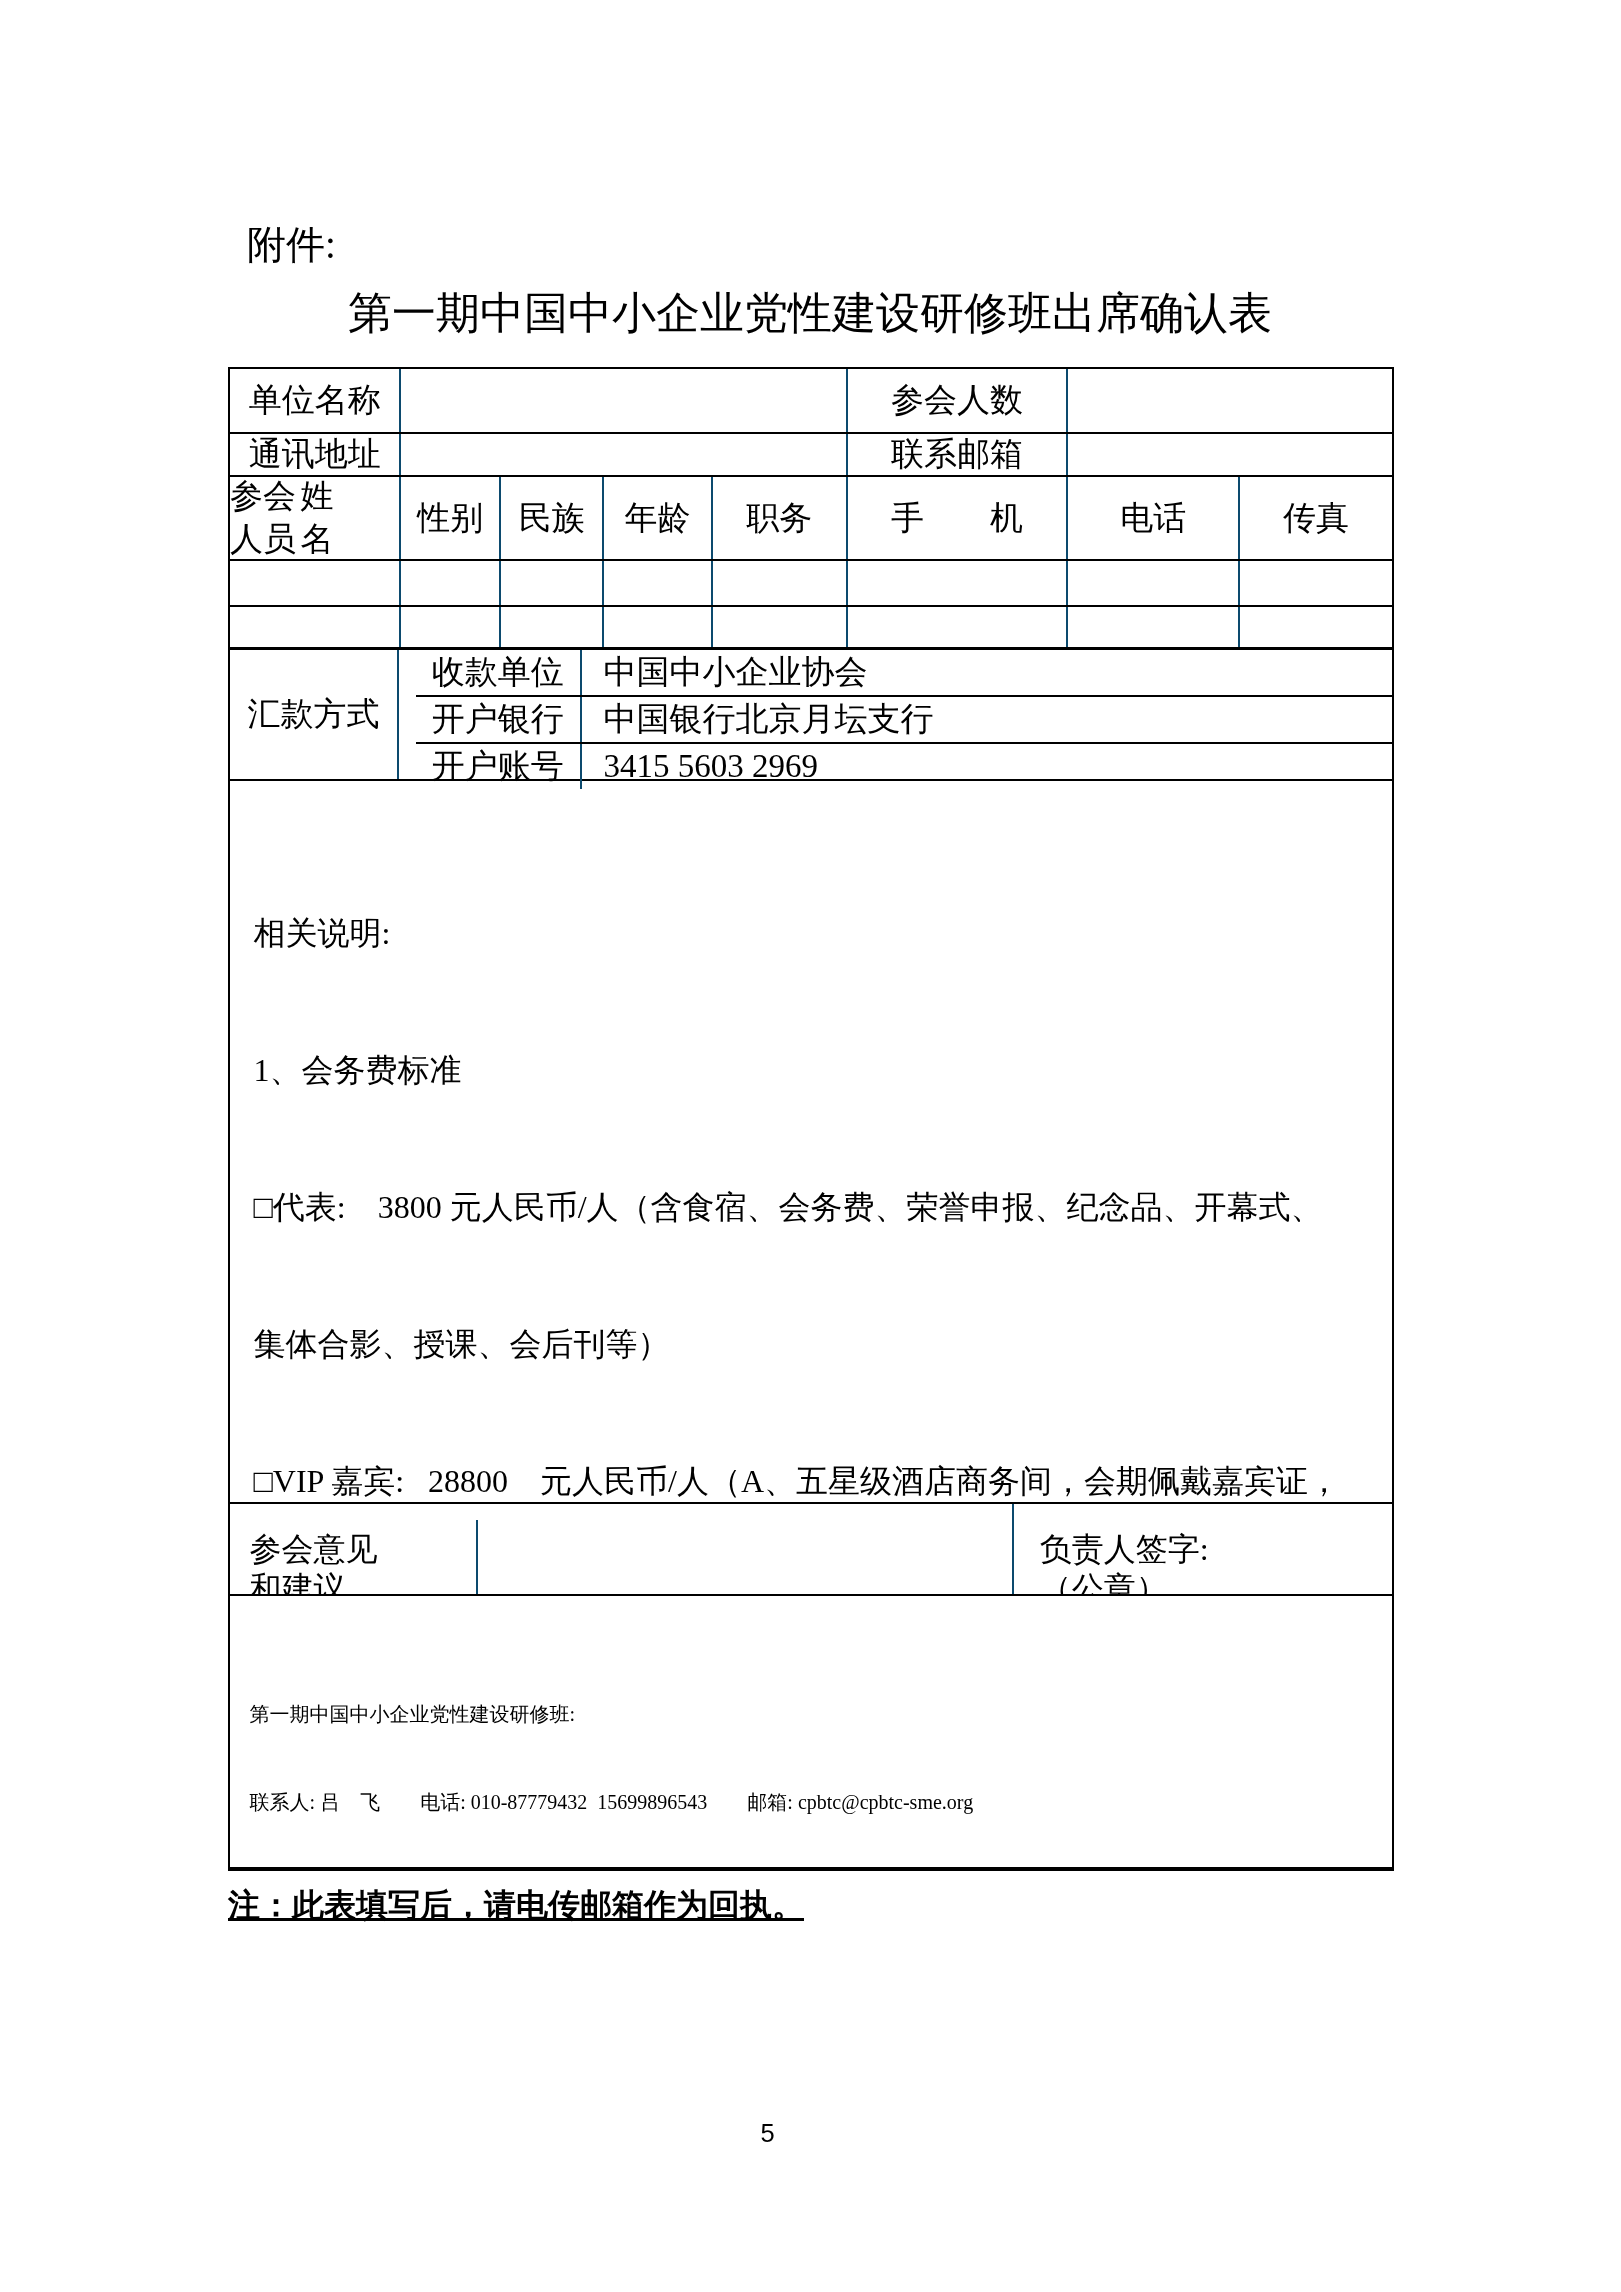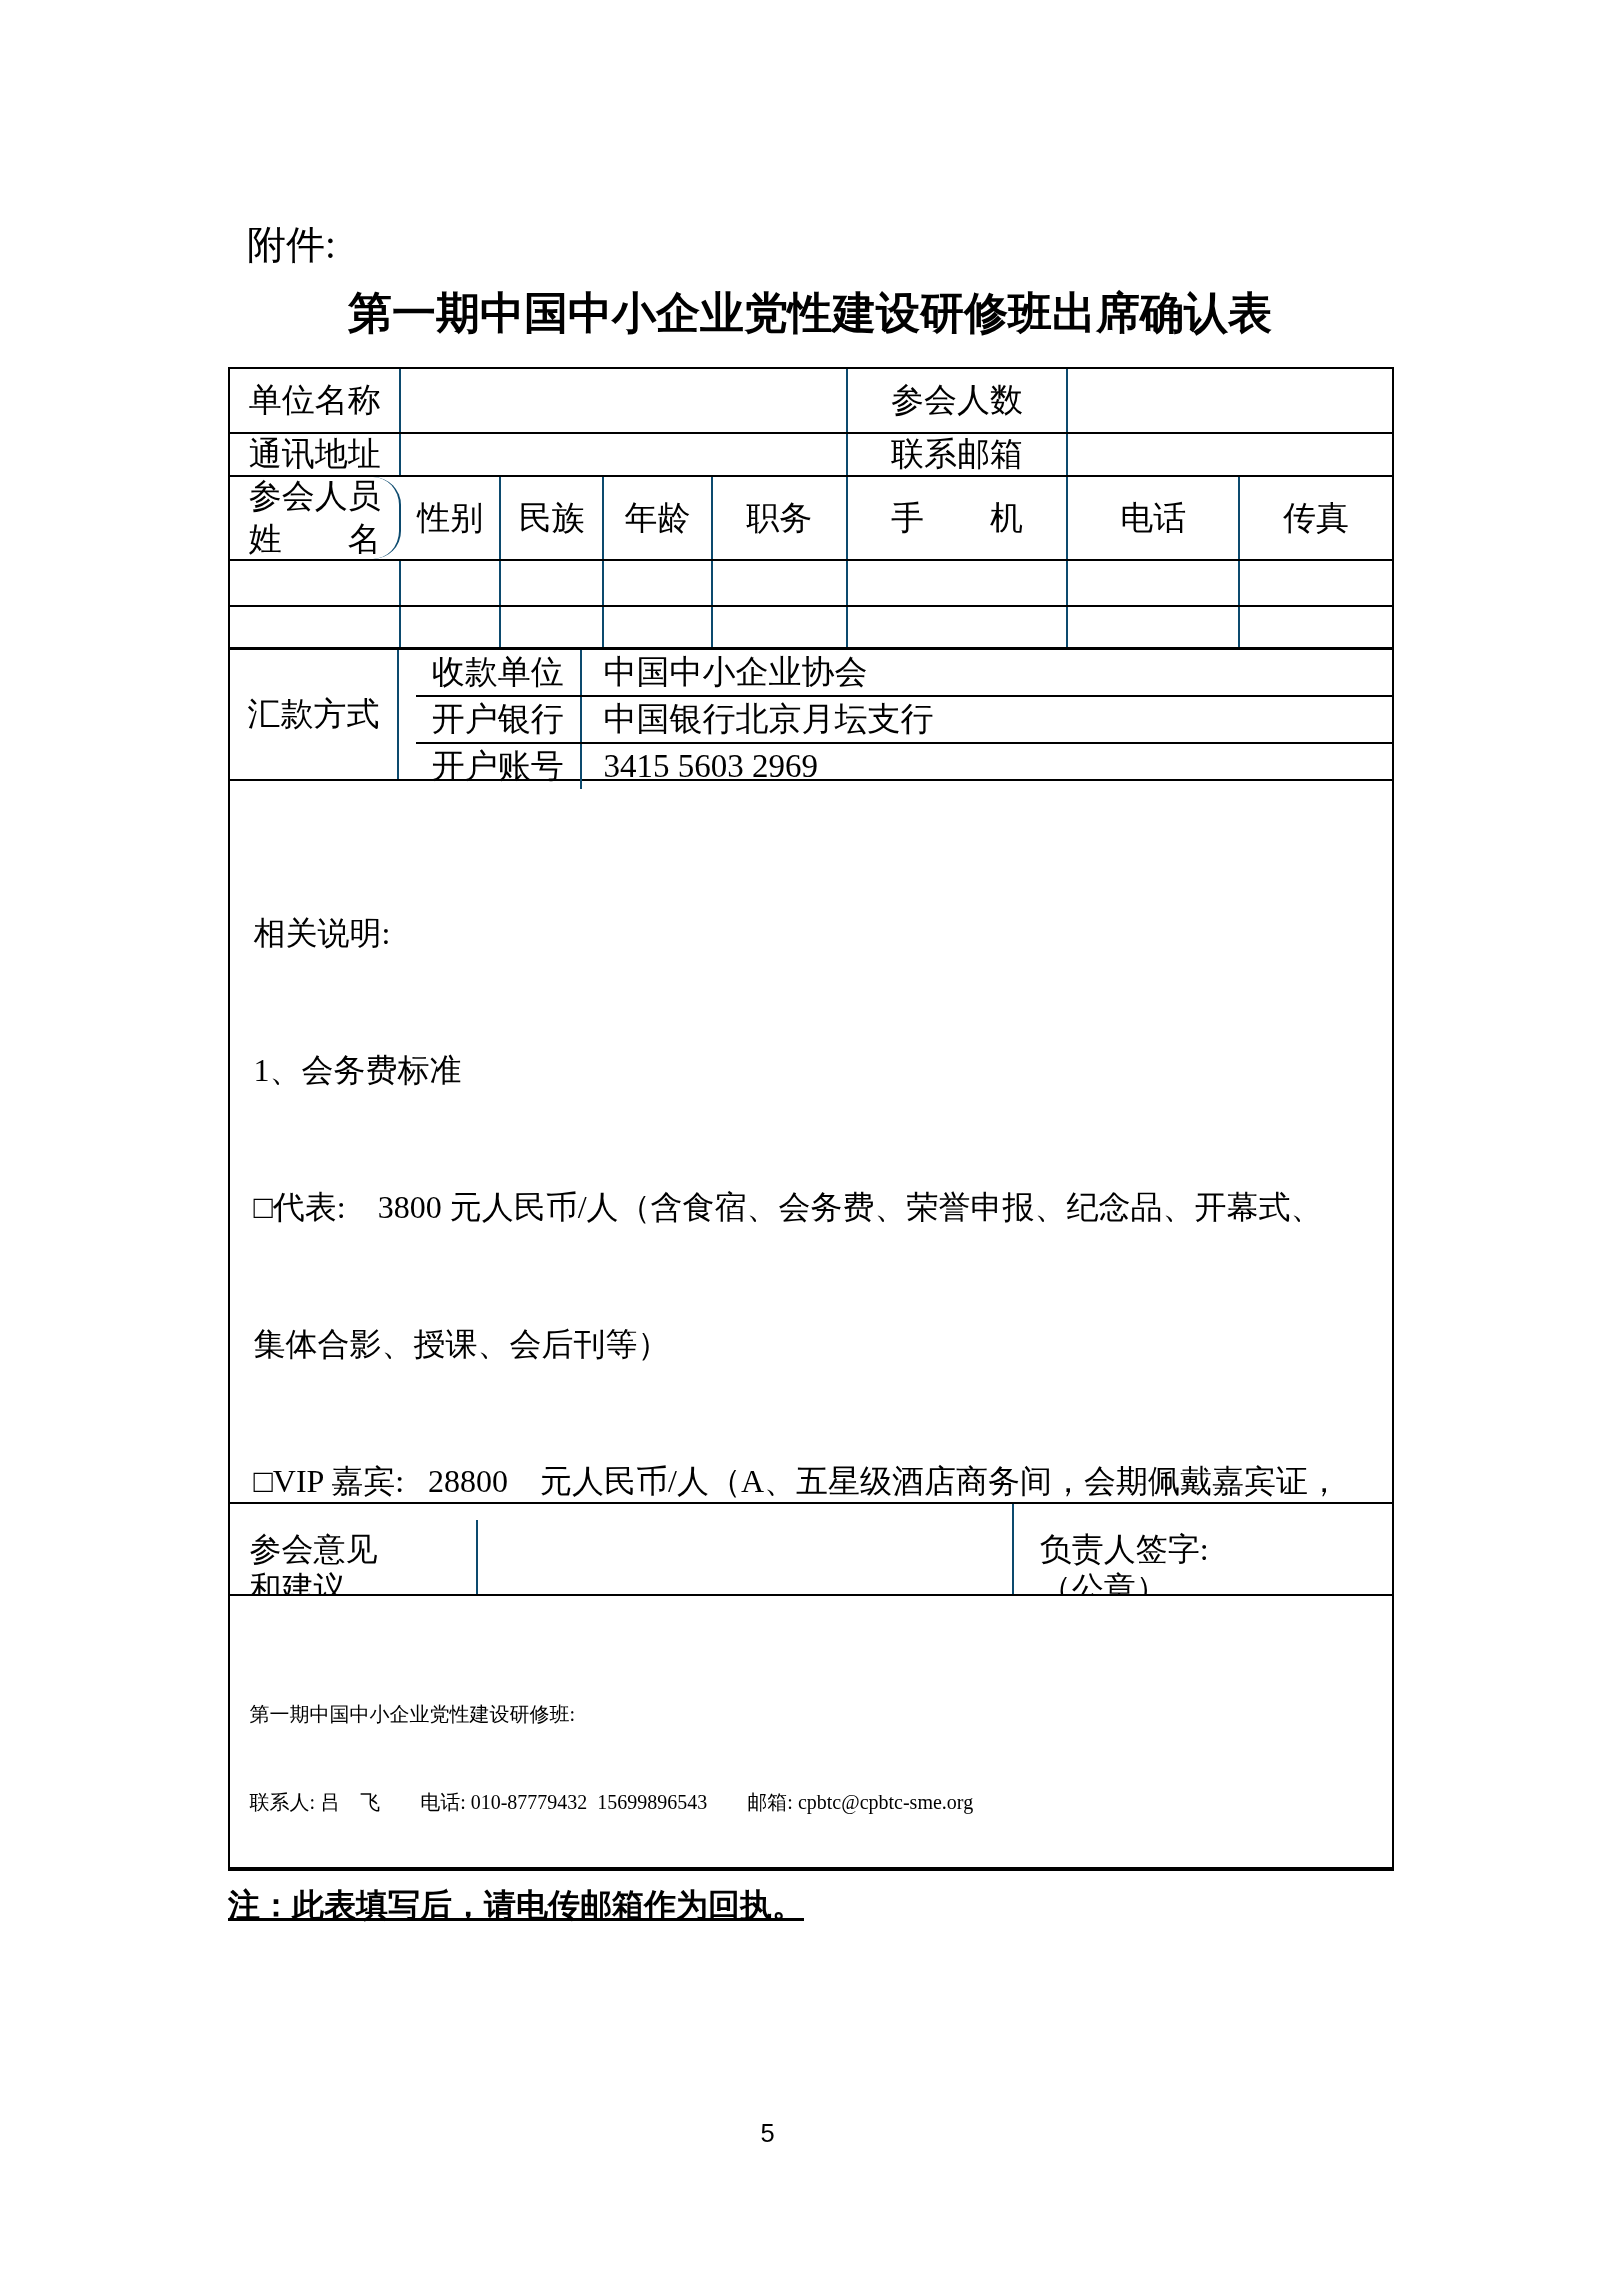--- a/index.html
+++ b/index.html
@@ -1,29 +1,29 @@
 <!DOCTYPE html>
 <html><head>
 <meta charset="utf-8">
 <style>
   html,body{margin:0;padding:0;background:#888;}
   .page{position:relative;width:1621px;height:2293px;background:#ffffff;color:#000;
         font-family:"Liberation Serif","DejaVu Serif",serif;overflow:hidden;}
   .attachment{position:absolute;left:247px;top:218px;font-size:39px;}
   .doc-title{position:absolute;left:228px;top:284px;width:1164px;text-align:center;
-             font-size:44px;font-weight:700;font-family:"Liberation Sans","DejaVu Sans",sans-serif;}
+             font-size:44px;font-weight:400;font-family:"Liberation Sans","DejaVu Sans",sans-serif;}
   .tbl{position:absolute;left:228px;top:367px;width:1162px;border:2px solid #000;border-bottom-width:4.9px;background:#fff;}
   .r{display:flex;border-bottom:2px solid #000;box-sizing:border-box;}
   .r.last{border-bottom:none;}
   .r.thick{border-bottom-width:3.9px;}
   .c{border-right:2px solid #0c4a6e;box-sizing:border-box;display:flex;align-items:center;
      justify-content:center;font-size:33px;white-space:pre-wrap;overflow:hidden;}
   .c.end{border-right:none;}
   .c.left{justify-content:flex-start;padding-left:21.6px;}
-  .col{flex-direction:column;line-height:43px;border-radius:28px;}
+  .col{flex-direction:row;line-height:43px;}
   
   .h66{height:65px}.h44{height:43px}.h86{height:84px}.h47{height:46px}
   .h134{height:131px}.h738{height:723px}.h94{height:92px}.h276{height:271px}
   
   .w1{width:14.75%}.w2{width:8.6%}.w3{width:8.85%}.w4{width:9.35%}.w5{width:11.6%}
   .w6{width:19%}.w7{width:14.8%}.w8{width:13.05%}
   .wv1{width:38.4%}.wv2{width:27.85%}
   .wpw{width:85.25%;display:flex;flex-direction:column;margin-left:17px;}
   .pr{flex:1;display:flex;border-bottom:2px solid #000;box-sizing:border-box;}
   .pr.last{border-bottom:none;}

